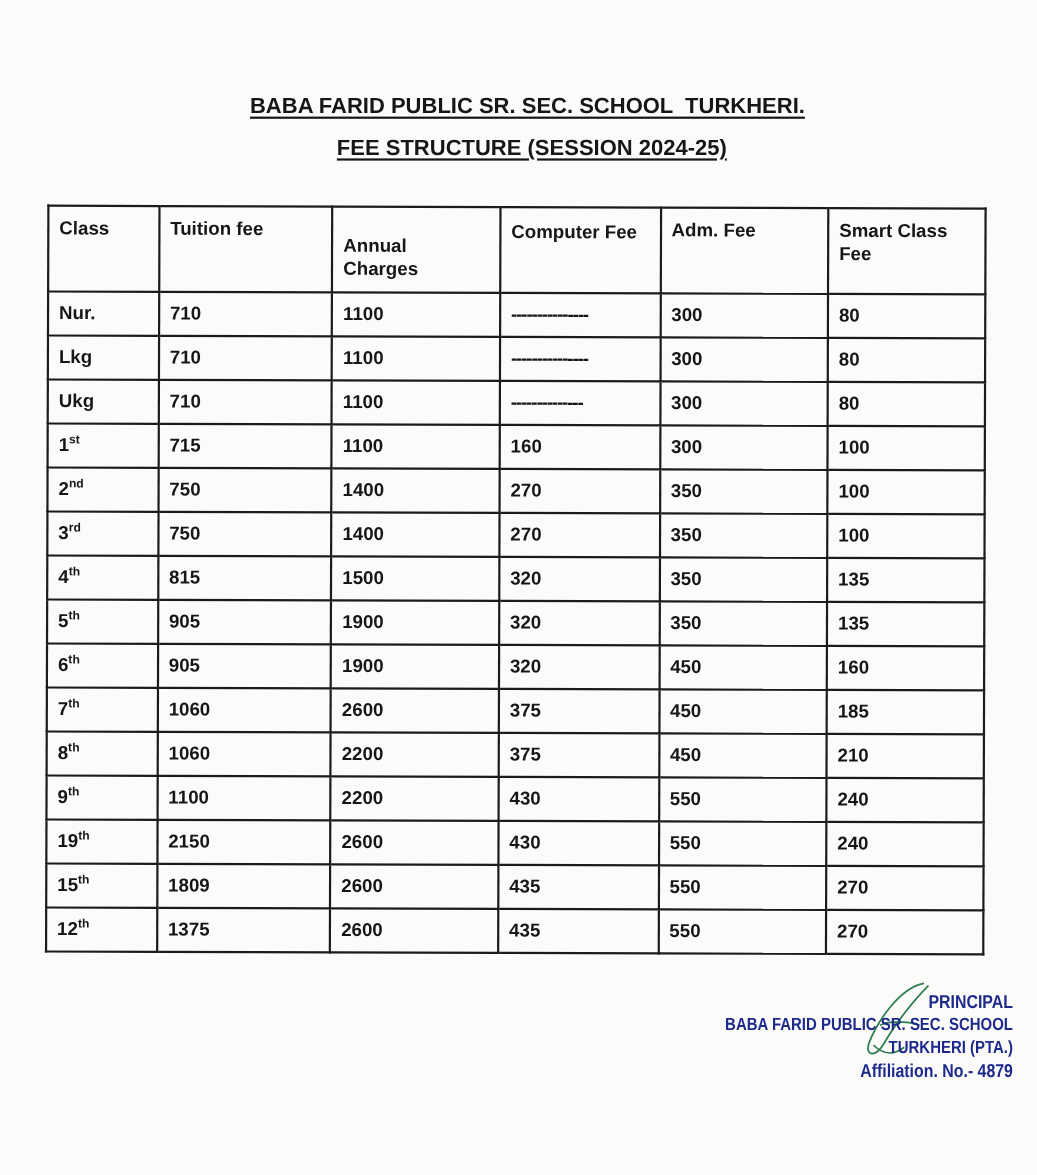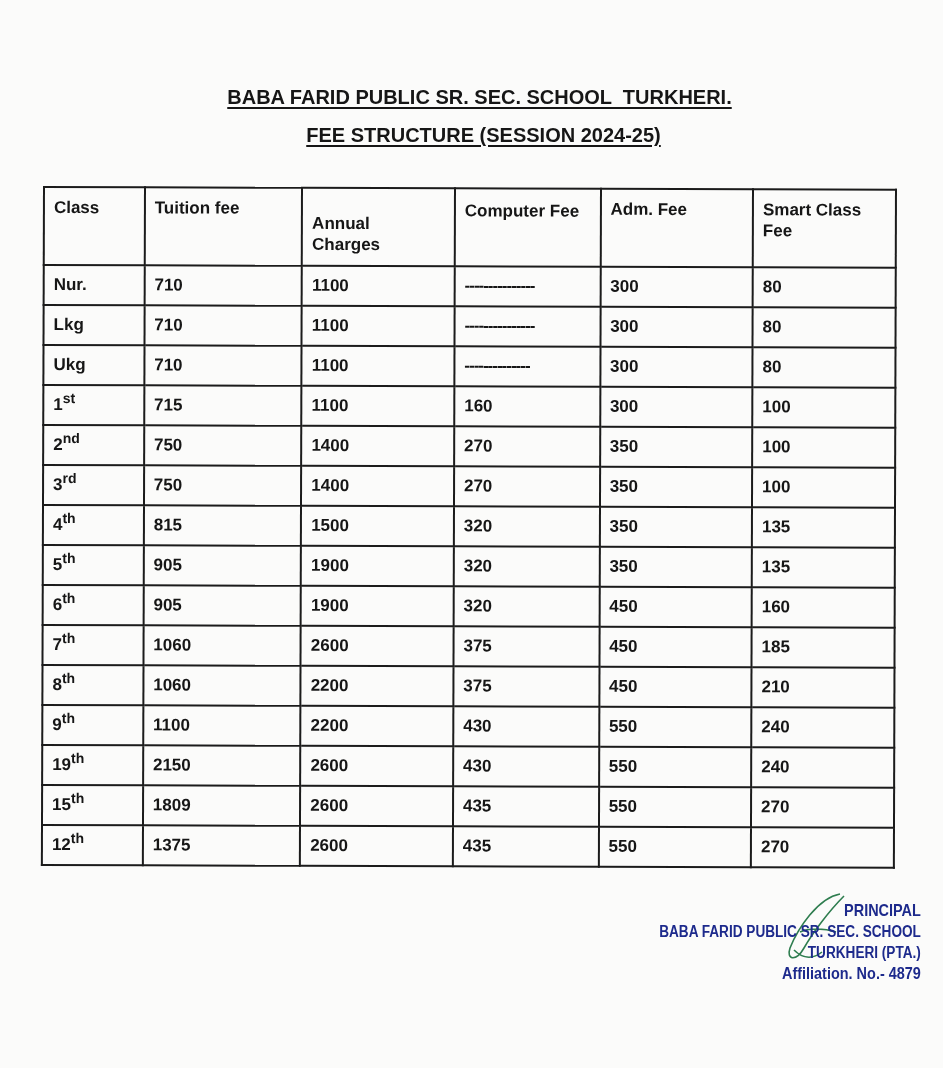--- a/index.html
+++ b/index.html
@@ -25,21 +25,21 @@
   table.fees th, table.fees td {
     border: 2px solid #1b1b1b;
     text-align: left; vertical-align: top;
     font-weight: bold; font-size: 17px;
     padding: 8px 9px 4px 9px;
   }
   table.fees th { height: 48px; padding-top: 9px; line-height: 21px; }
   table.fees td { height: 26px; line-height: 22px; }
   col.c0 { width: 101px; } col.c1 { width: 158px; } col.c2 { width: 153px; }
   col.c3 { width: 146px; } col.c4 { width: 153px; } col.c5 { width: 143px; }
-  sup { font-size: 14px; line-height: 0; vertical-align: 7px; }
+  sup { font-size: 11px; line-height: 0; vertical-align: 7px; }
   .dash { letter-spacing: -1px; font-size: 12px; }
   .sign {
     position: absolute; right: 22px; top: 900px; text-align: right;
     color: #1d2a8c; font-weight: bold; font-size: 16px; line-height: 21px;
     transform: scaleX(0.85); transform-origin: right top;
   }
   .sign .line1 { font-size: 17px; }
   .sign .aff { font-size: 17px; }
   .scribble { position: absolute; left: 778px; top: 888px; width: 80px; height: 90px; }
 </style>

